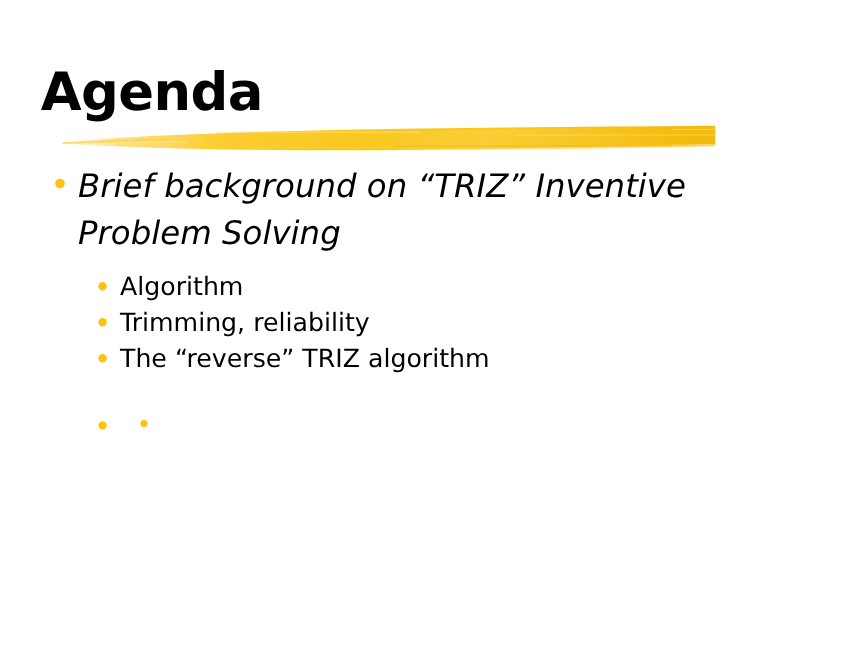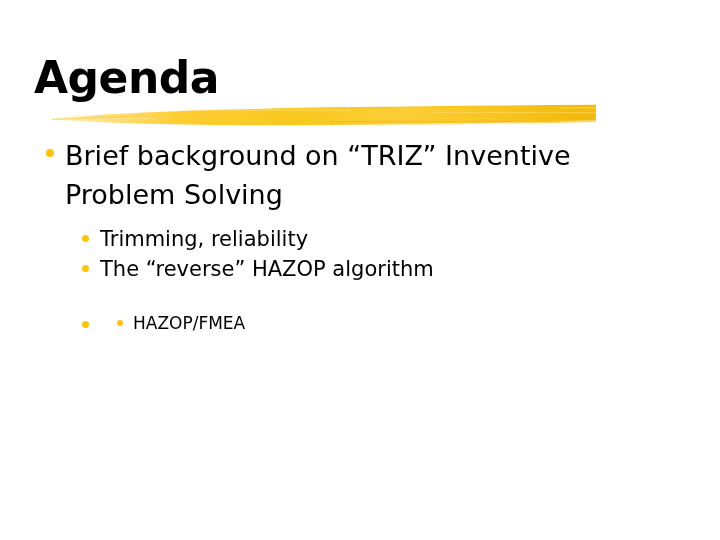--- a/index.html
+++ b/index.html
@@ -61,20 +61,21 @@
     background: #FFC20E;
   }
   .bullet-row .btext {
     display: block;
     color: #000000;
   }
 
   
   .lvl1 {
     margin-bottom: 2px;
+    font-style: italic;
   }
   .lvl1 .marker {
     left: 46px;
     top: 13px;
     width: 8px;
     height: 8px;
   }
   .lvl1 .btext {
     margin-left: 65px;
     padding-right: 80px;
@@ -157,39 +158,42 @@
 
   <div class="body-list">
 
     <div class="bullet-row lvl1">
       <span class="marker"></span>
       <span class="btext">Brief background on “TRIZ” Inventive Problem Solving</span>
     </div>
 
     <div class="group-gap-sm"></div>
 
+    <div class="bullet-row lvl2">
+      <span class="marker"></span>
+      <span class="btext">Algorithm</span>
+    </div>
 
     <div class="bullet-row lvl2">
       <span class="marker"></span>
       <span class="btext">Trimming, reliability</span>
     </div>
 
     <div class="bullet-row lvl2">
       <span class="marker"></span>
-      <span class="btext">The “reverse” HAZOP algorithm</span>
+      <span class="btext">The “reverse” TRIZ algorithm</span>
     </div>
 
     <div class="group-gap"></div>
 
 
     <div class="group-gap-sm"></div>
 
     <div class="bullet-row lvl2">
       <span class="marker"></span>
     </div>
 
     <div class="bullet-row lvl3">
       <span class="marker"></span>
-      <span class="btext">HAZOP/FMEA</span>
     </div>
 
   </div>
 </div>
 
 </body></html>

